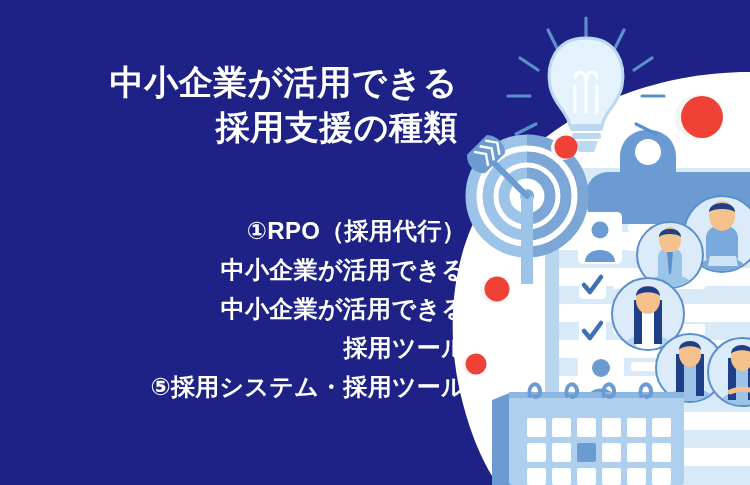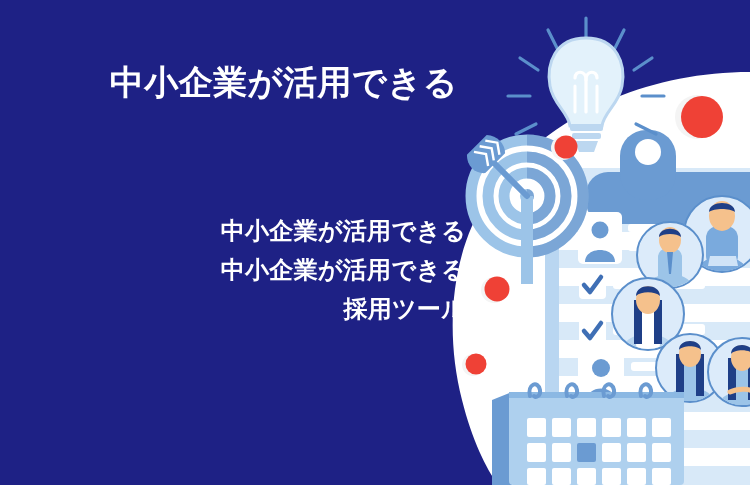--- a/index.html
+++ b/index.html
@@ -304,22 +304,25 @@
           <rect x="652" y="468" width="19" height="17" rx="2" fill="#ffffff"></rect>
         </g>
       </g>
     </svg>
   </div>
 
   <div class="text-col">
 
     <div class="title">
       <span class="tline">中小企業が活用できる</span>
+      <span class="tline">採用支援の種類</span>
     </div>
 
     <div class="list">
+      <span class="li">①RPO（採用代行）</span>
       <span class="li">中小企業が活用できる</span>
       <span class="li">中小企業が活用できる</span>
       <span class="li">採用ツール</span>
+      <span class="li">⑤採用システム・採用ツール</span>
     </div>
 
   </div>
 </div>
 
 </body></html>

